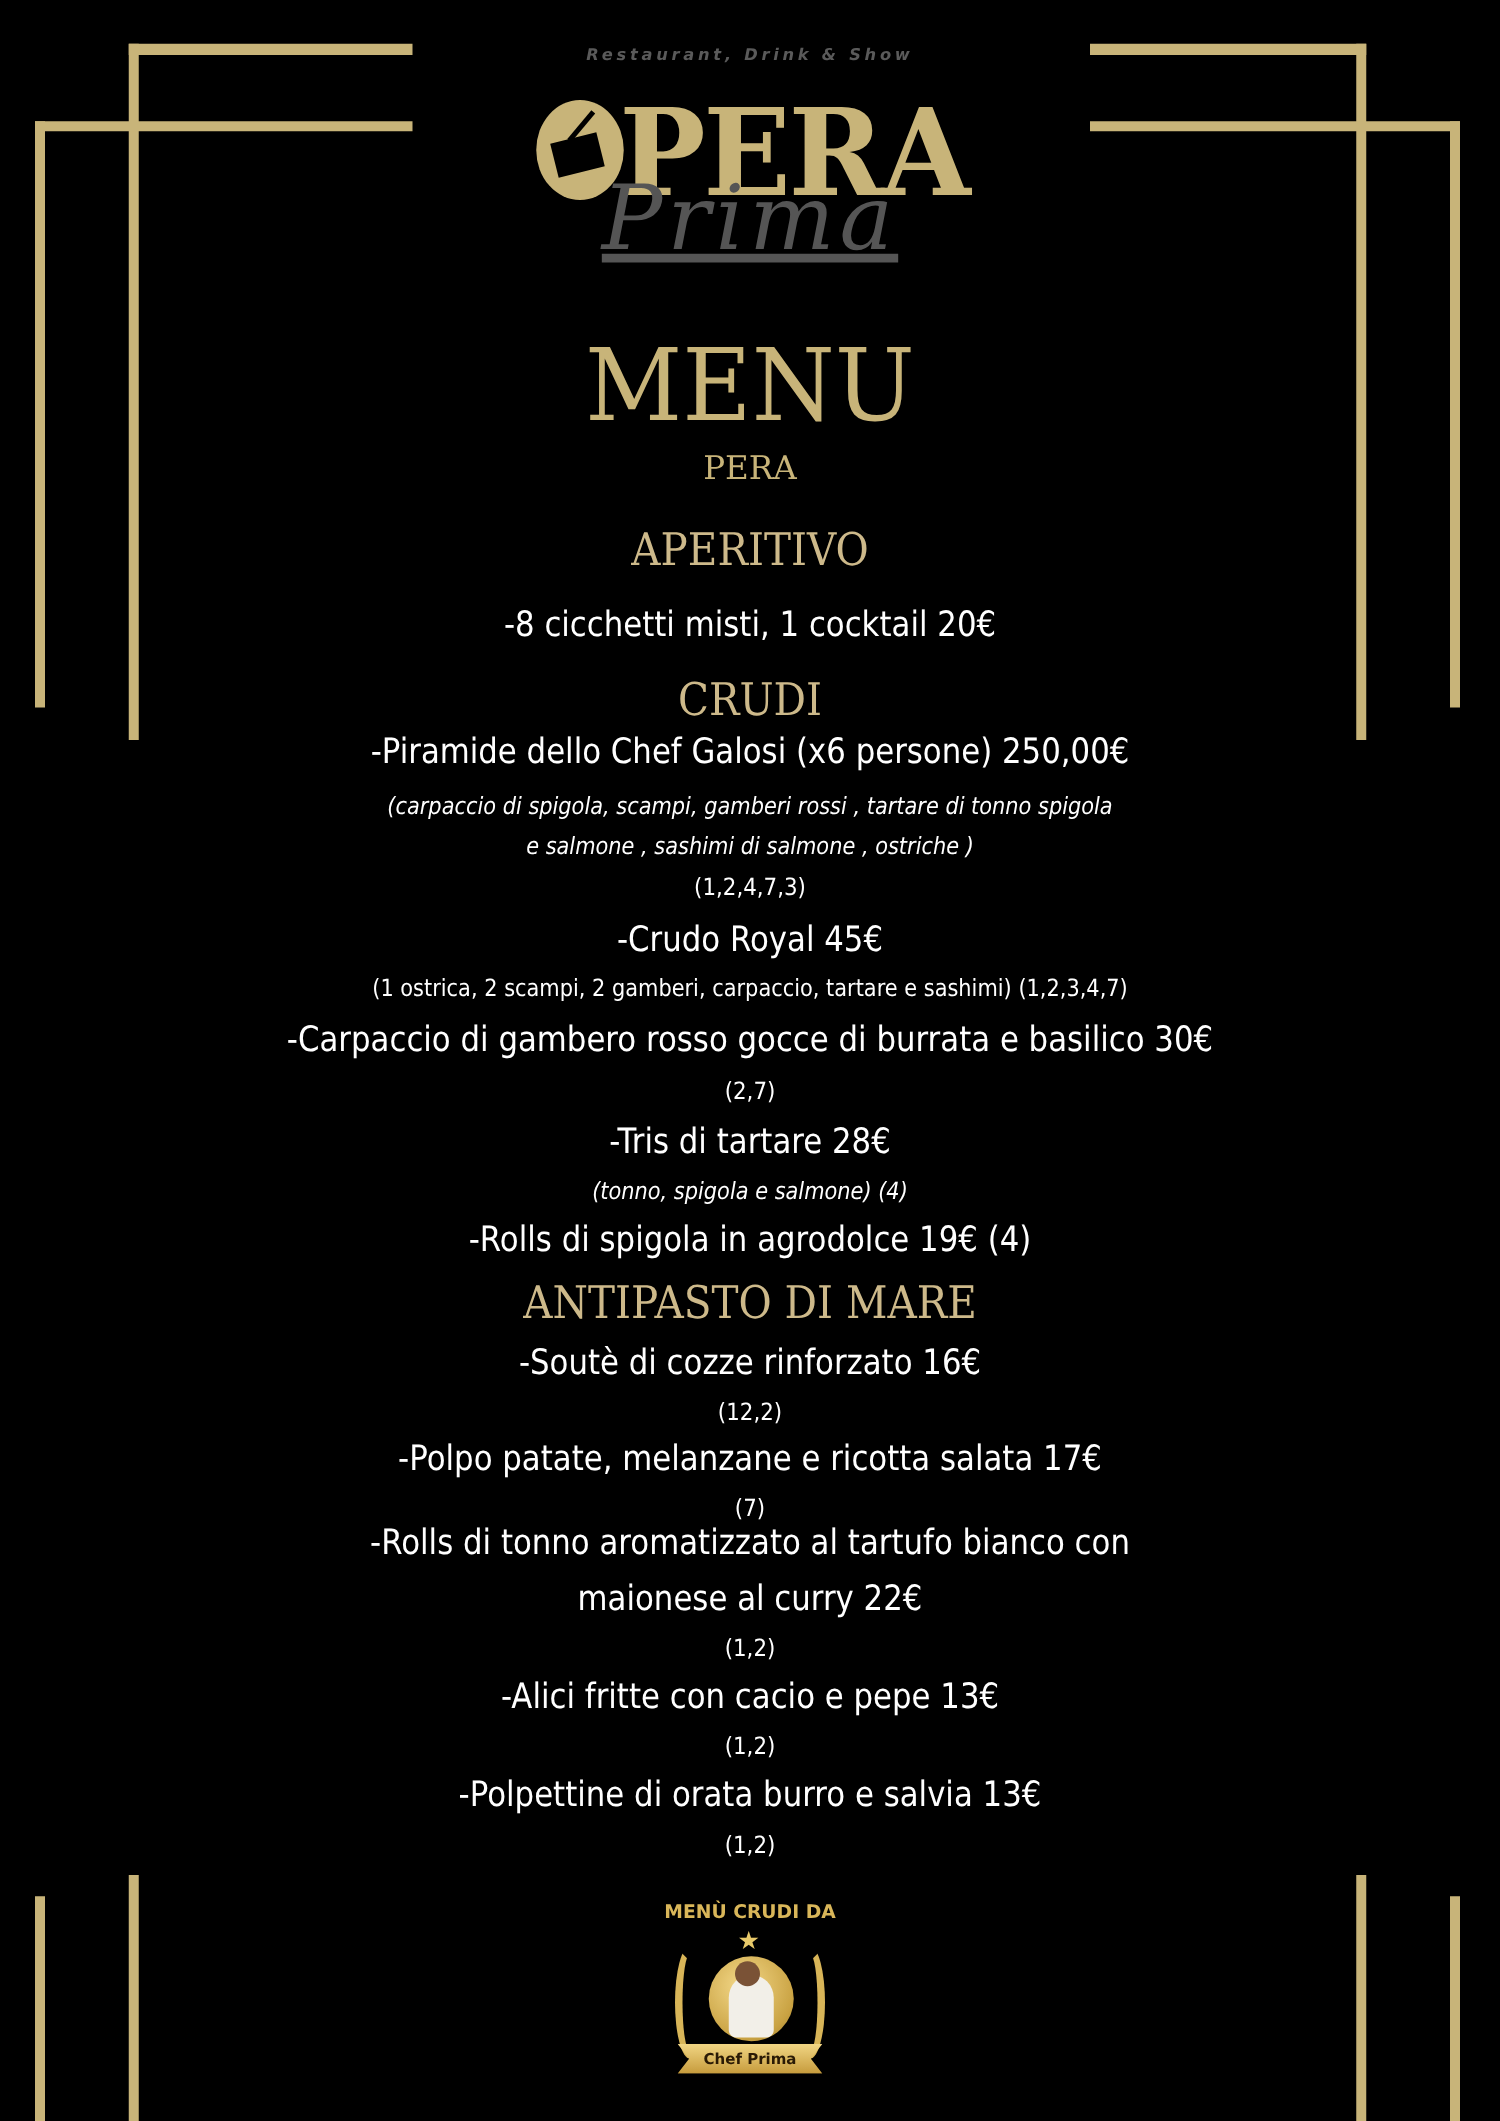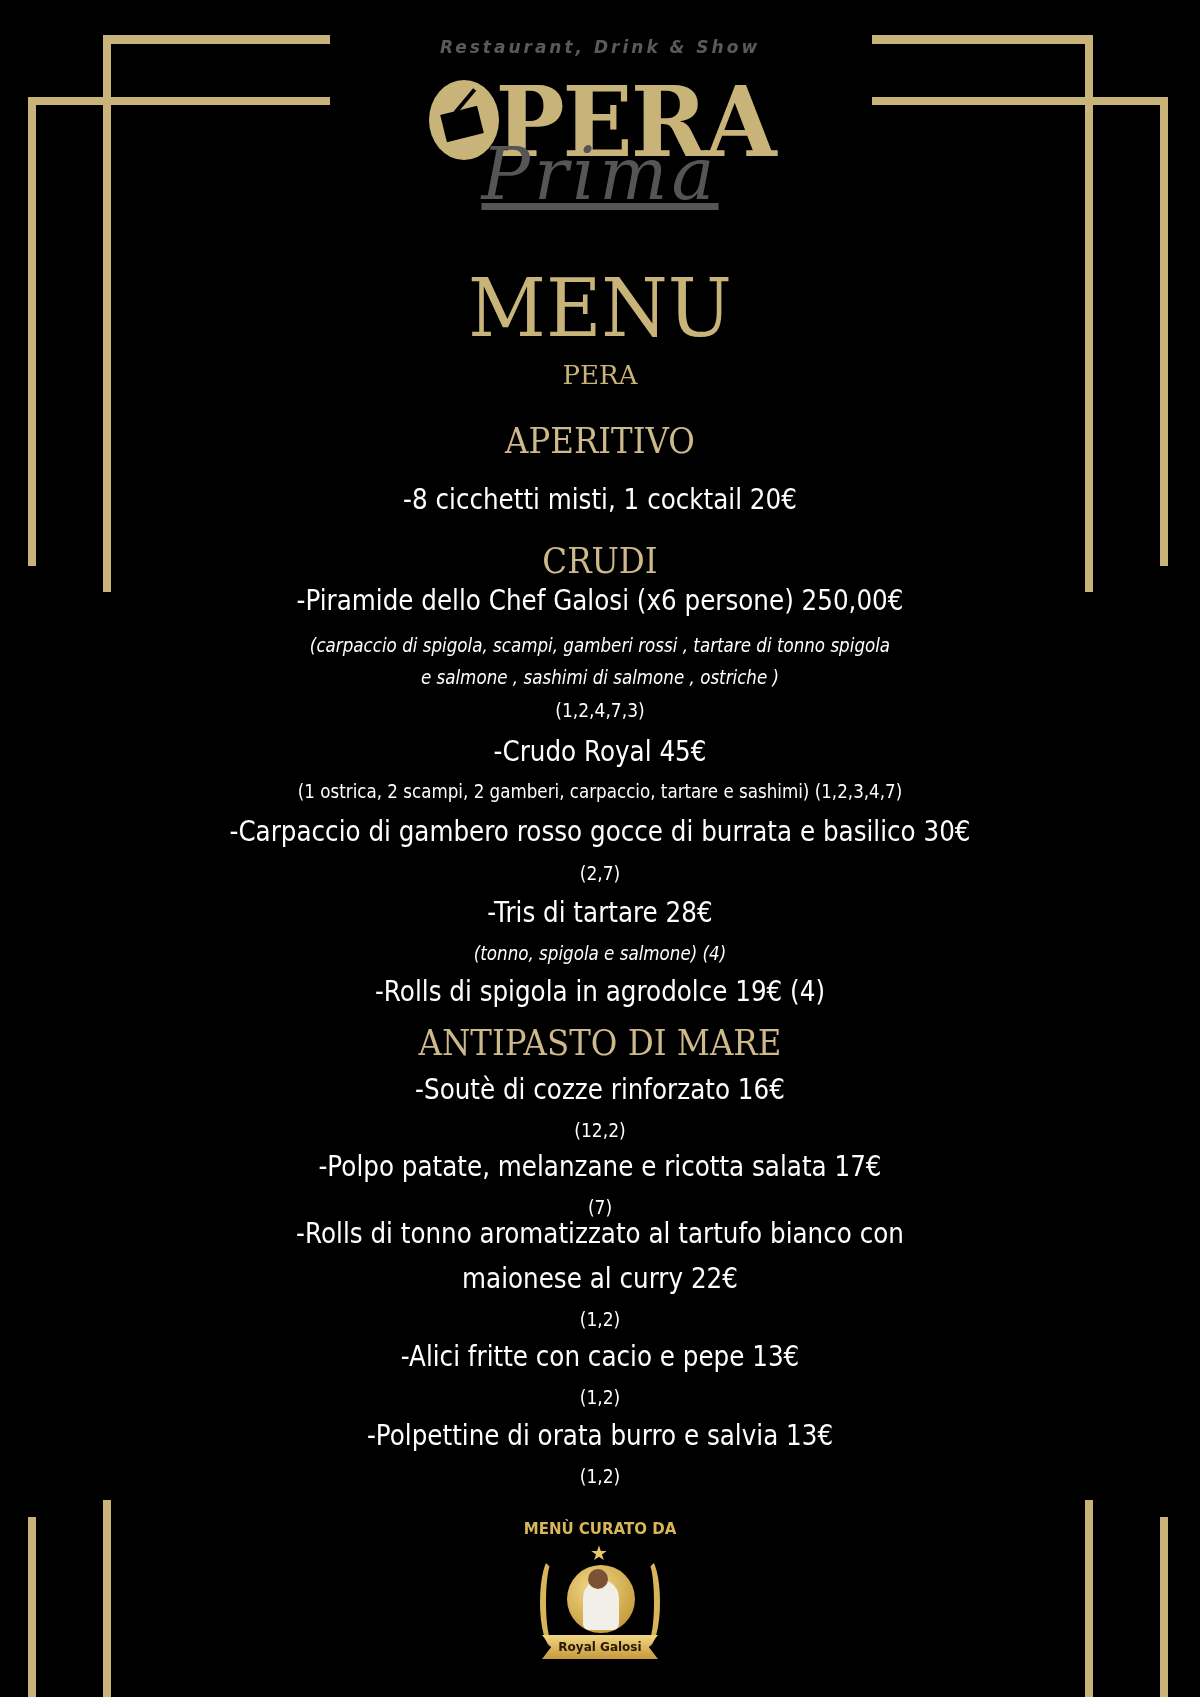--- a/index.html
+++ b/index.html
@@ -1,19 +1,19 @@
 <!DOCTYPE html>
 <html><head>
 <meta charset="utf-8">
 <style>
   html, body { margin: 0; padding: 0; background: #000; }
   body { width: 1200px; height: 1697px; position: relative; overflow: hidden; color: #fff; font-family: "Liberation Sans", sans-serif; }
   .frame { position: absolute; background: #c8b479; }
   .center { position: absolute; left: 0; width: 1200px; text-align: center; white-space: nowrap; }
-  .tagline { font-family: "DejaVu Sans", sans-serif; font-style: italic; font-weight: bold; color: #5a5a5a; font-size: 17px; letter-spacing: 3px; }
+  .tagline { font-family: "DejaVu Sans", sans-serif; font-style: italic; font-weight: bold; color: #5a5a5a; font-size: 13px; letter-spacing: 3px; }
   .logo-opera { font-family: "DejaVu Serif", serif; font-weight: bold; color: #c8b479; font-size: 92px; letter-spacing: -2px; transform: scaleY(1.05); }
   .logo-prima { font-family: "DejaVu Serif", serif; font-style: italic; color: #555; font-size: 72px; letter-spacing: 4px; text-decoration: underline; }
   .menu-title { font-family: "DejaVu Serif", serif; color: #c8b479; font-size: 80px; font-weight: normal; letter-spacing: 0px; transform: scaleX(0.95); }
   .sub-title { font-family: "DejaVu Serif", serif; color: #c8b479; font-size: 26px; }
   .section { font-family: "DejaVu Serif", serif; color: #cdb98a; font-size: 36px; letter-spacing: 0; transform: scaleX(0.9); }
   .item { font-family: "DejaVu Sans", sans-serif; color: #fff; font-size: 28px; transform: scaleX(0.88); }
   .desc { font-family: "DejaVu Sans", sans-serif; color: #fff; font-size: 19px; transform: scaleX(0.88); }
   .desc.ital { font-style: italic; }
   .allergen { font-family: "DejaVu Sans", sans-serif; color: #fff; font-size: 19px; transform: scaleX(0.9); }
   .badge-title { font-family: "DejaVu Sans", sans-serif; font-weight: bold; color: #d9b659; font-size: 15px; }
@@ -89,22 +89,22 @@
 <div class="center item" style="top:1217px;">-Rolls di tonno aromatizzato al tartufo bianco con</div>
 <div class="center item" style="top:1262px;">maionese al curry 22€</div>
 <div class="center allergen" style="top:1308px;">(1,2)</div>
 
 <div class="center item" style="top:1340px;">-Alici fritte con cacio e pepe 13€</div>
 <div class="center allergen" style="top:1386px;">(1,2)</div>
 
 <div class="center item" style="top:1419px;">-Polpettine di orata burro e salvia 13€</div>
 <div class="center allergen" style="top:1465px;">(1,2)</div>
 
-<div class="center badge-title" style="top:1520px;">MENÙ CURATO DA</div>
+<div class="center badge-title" style="top:1520px;">MENÙ CRUDI DA</div>
 <div class="badge">
   <span class="star">★</span>
   <span class="laurel l"></span>
   <span class="laurel r"></span>
   <span class="medal"></span>
   <span class="chef"></span>
   <span class="chef-head"></span>
-  <span class="ribbon">Royal Galosi</span>
+  <span class="ribbon">Chef Prima</span>
 </div>
 
 </body></html>

